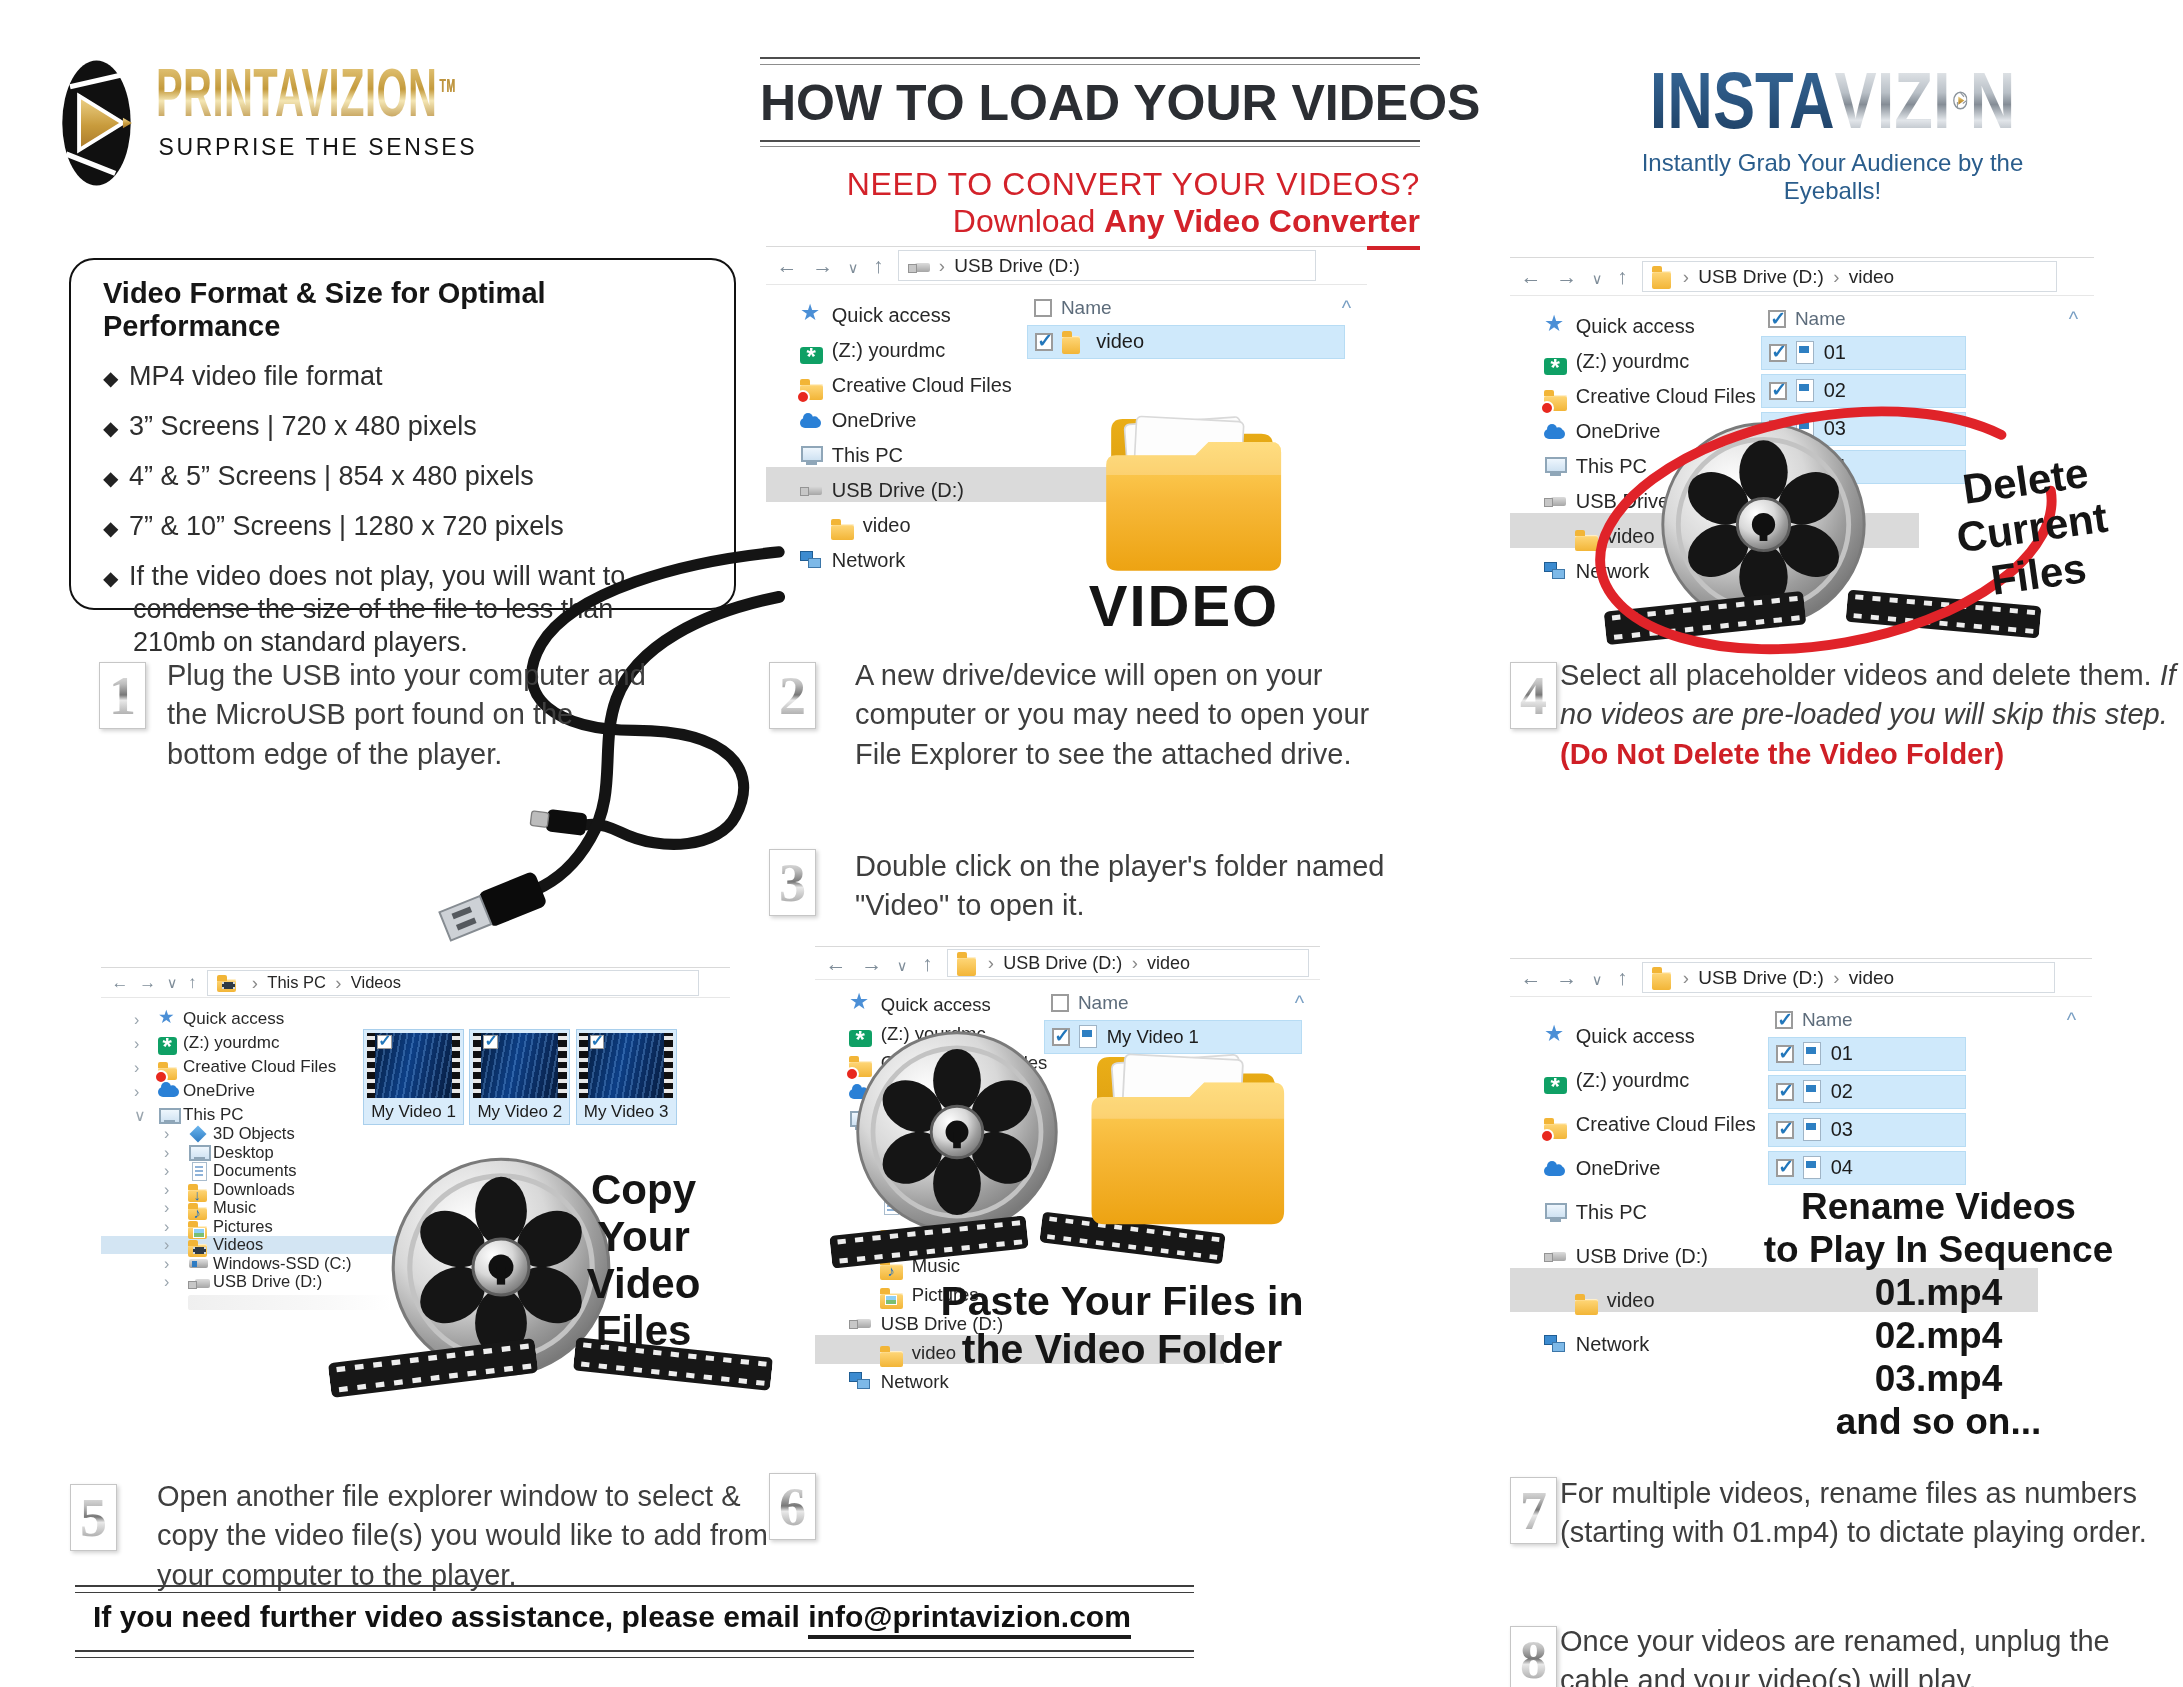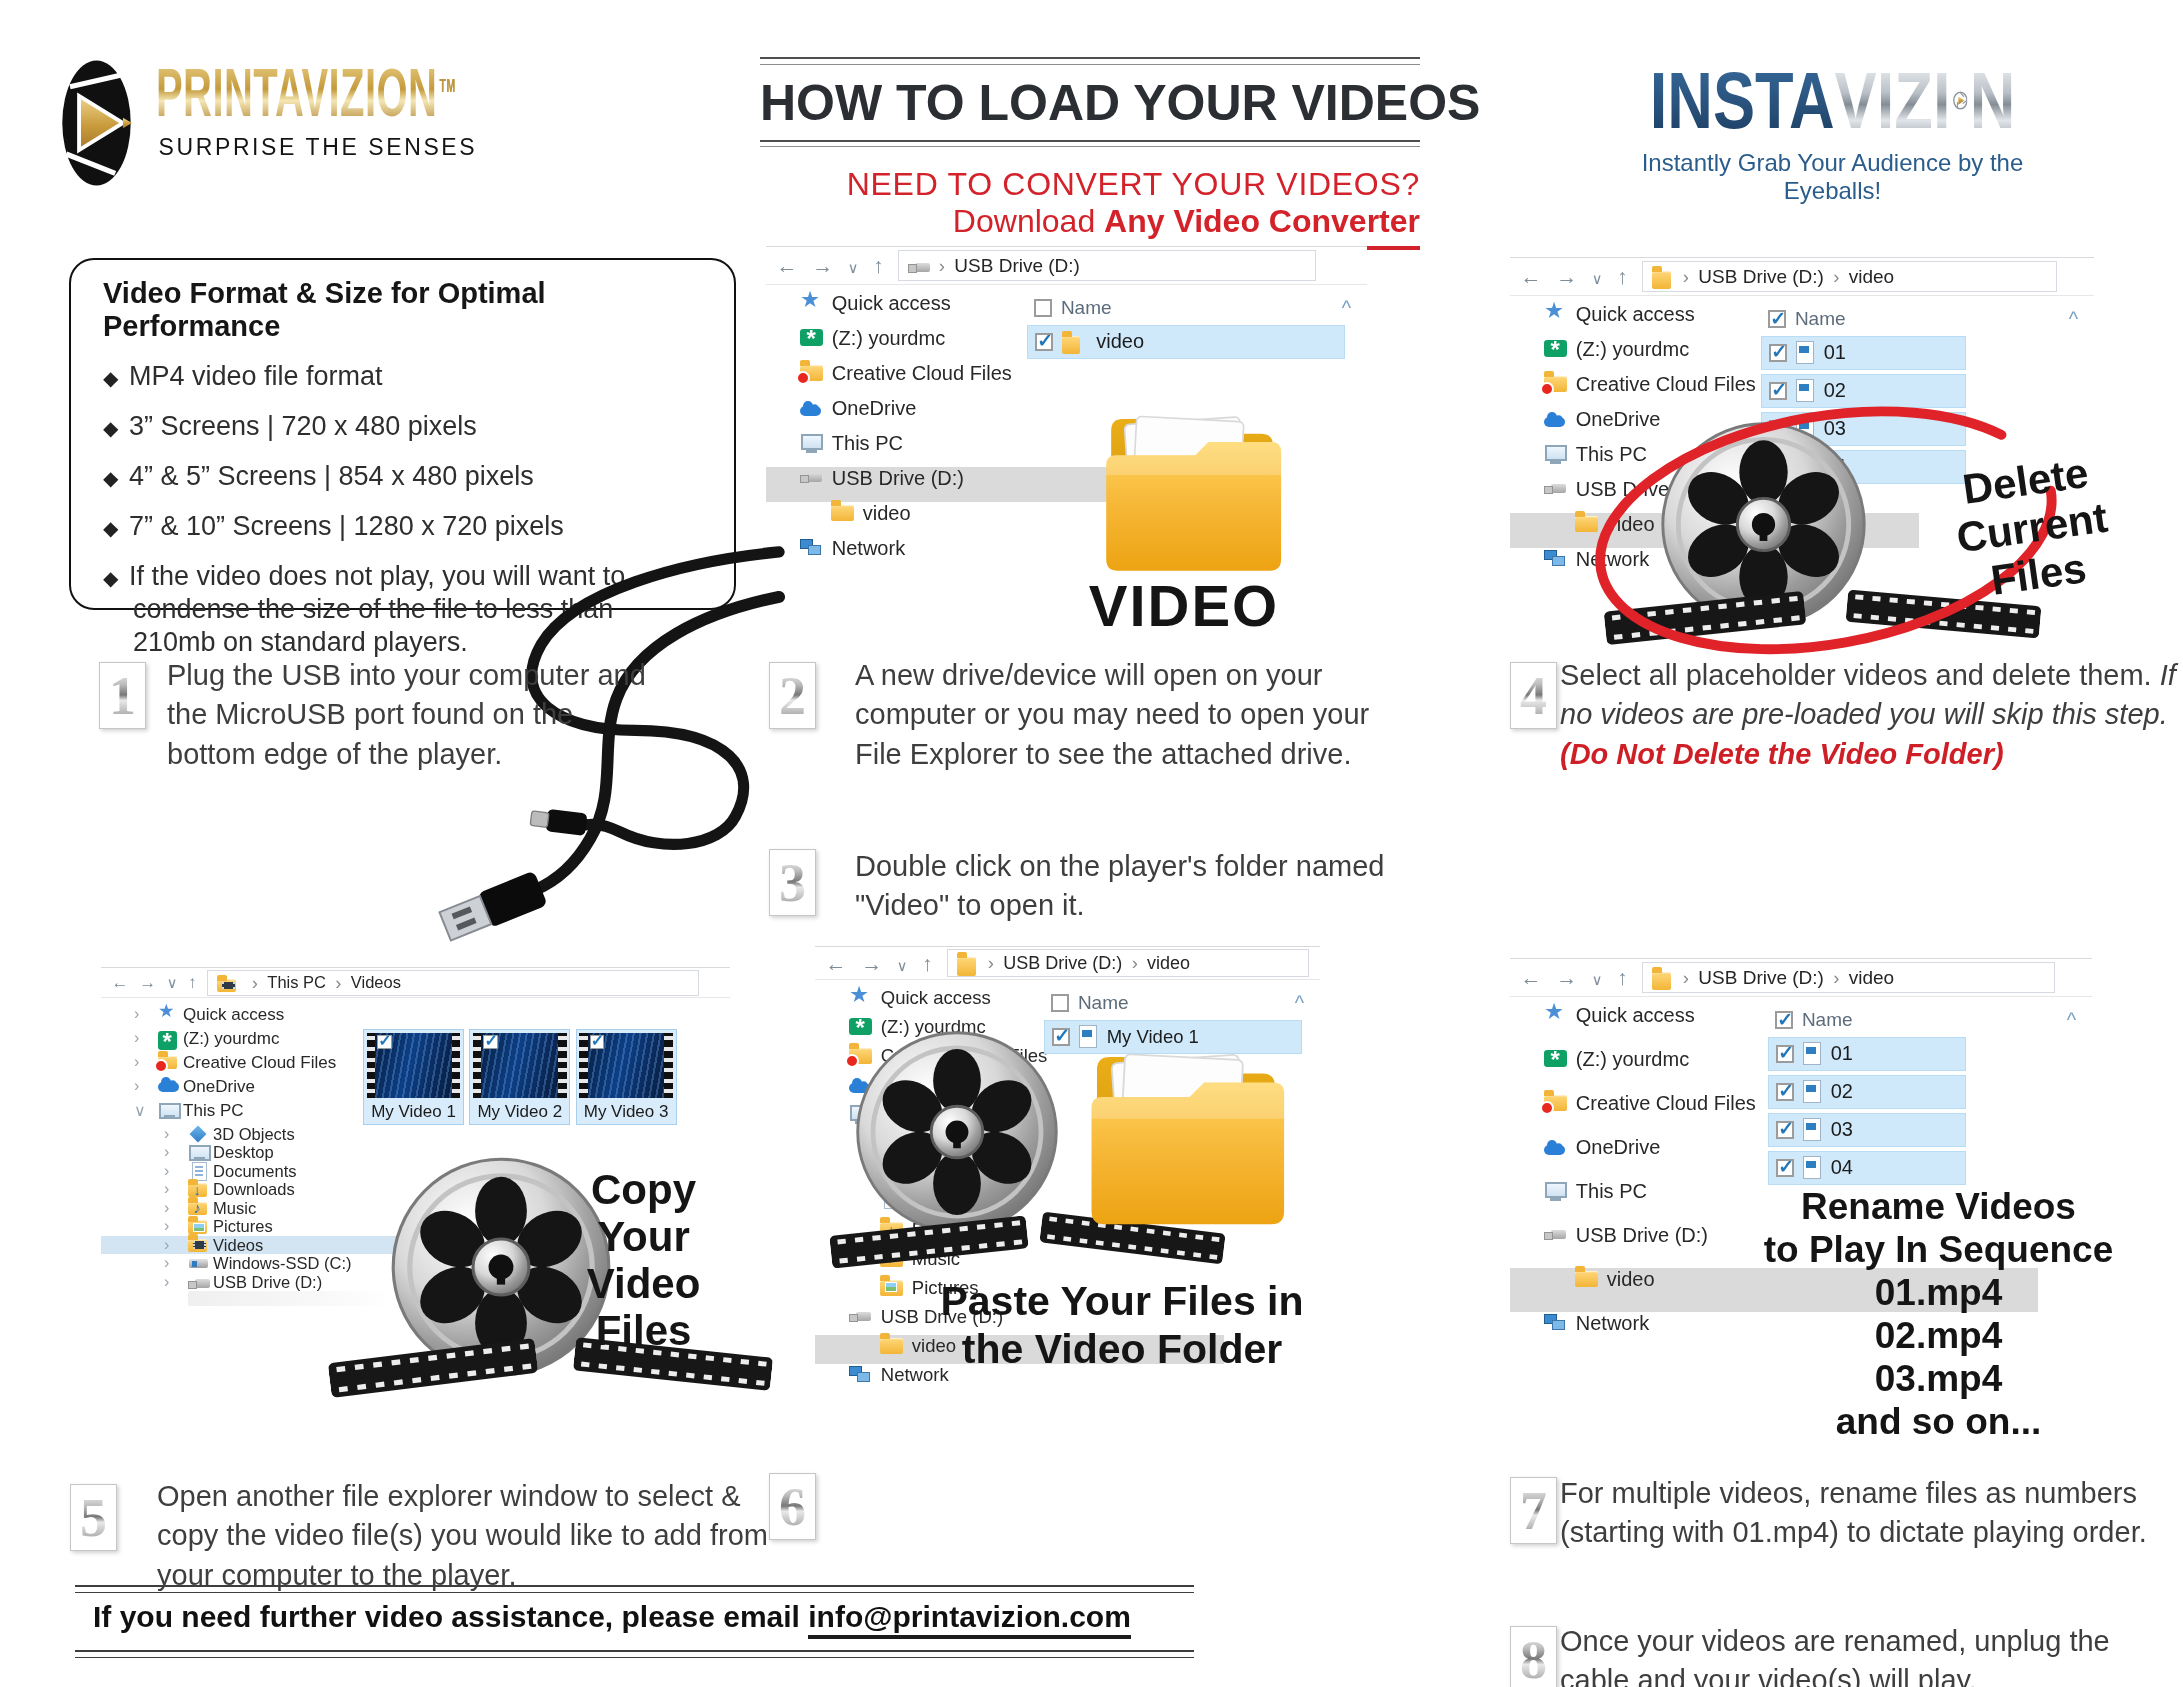--- a/index.html
+++ b/index.html
@@ -44,34 +44,34 @@
   .fb-item::before{content:"◆";font-size:20px;color:#222;margin-right:10.6px}
 
   
   .badge{position:absolute;width:45px;height:65px;background:#fff;border:1.3px solid #c6c6c6;
          box-shadow:2px 2px 4px rgba(0,0,0,.18);display:flex;align-items:center;justify-content:center;z-index:4}
   .badge span{font-family:"Liberation Serif",serif;font-size:54px;font-weight:700;line-height:1;
          background:linear-gradient(180deg,#f7f7f7 0%,#bdbdbd 28%,#777 48%,#e9e9e9 58%,#8f8f8f 100%);
          -webkit-background-clip:text;background-clip:text;color:transparent}
   .stext{position:absolute;font-size:29px;line-height:1.36;color:#3e3e3e;z-index:4}
   .stext .it{font-style:italic}
-  .stext .rd{display:block;color:#cf1f26;font-weight:700;font-style:italic}
+  .stext .rd{display:block;color:#cf1f26;font-weight:700;}
 
   
   .ex{position:absolute;background:#fff;border-top:1.3px solid #d9d9d9;--rh:35px;--fs:20px}
   .ex .nav{display:flex;align-items:center;gap:14.6px;height:37px;padding:0 10.6px;border-bottom:0.7px solid #e7e7e7}
   .ni{font-size:21px;color:#7f8d99;line-height:1}
   .ni.i-back::before{content:"←"} .ni.i-fwd::before{content:"→"}
   .ni.i-drop::before{content:"∨";font-size:14.6px} .ni.i-up::before{content:"↑"}
   .addr{display:flex;align-items:center;gap:9.3px;flex:1;height:29px;border:0.7px solid #d5dbe1;
         padding:0 9.3px;font-size:19px;color:#262626;background:#fff;white-space:nowrap}
   .sep::before{content:"›";color:#8a8a8a;font-size:18.5px}
   .exbody{display:flex;align-items:flex-start;padding-top:6.6px}
   .sb{flex:none;overflow:visible}
-  .srow{display:flex;align-items:flex-start;height:var(--rh);font-size:var(--fs);color:#282828;padding-left:34px;white-space:nowrap}
+  .srow{display:flex;align-items:flex-end;height:var(--rh);font-size:var(--fs);color:#282828;padding-left:34px;white-space:nowrap}
   .srow.child{padding-left:65px}
   .srow.on{background:#dadada}
   .srow .chev{width:24px;color:#9aa5ae;font-size:16px;flex:none;margin-left:-24px}
   .srow .chev.open::before{content:"∨"} .srow .chev.cl::before{content:"›"}
   .lbl{overflow:visible}
   .fc{flex:1;min-width:0}
   .fh{display:flex;align-items:center;gap:9.3px;color:#5d6c7b;font-size:19px;height:33px;padding:0 6.6px}
   .sortchev{margin-left:auto;margin-right:9.3px;color:#7aa0c4;font-size:20px}
   .sortchev::before{content:"^"}
   .fr{display:flex;align-items:center;gap:9.3px;height:34px;background:#cfe9fb;border:0.7px solid #b7dcf4;

